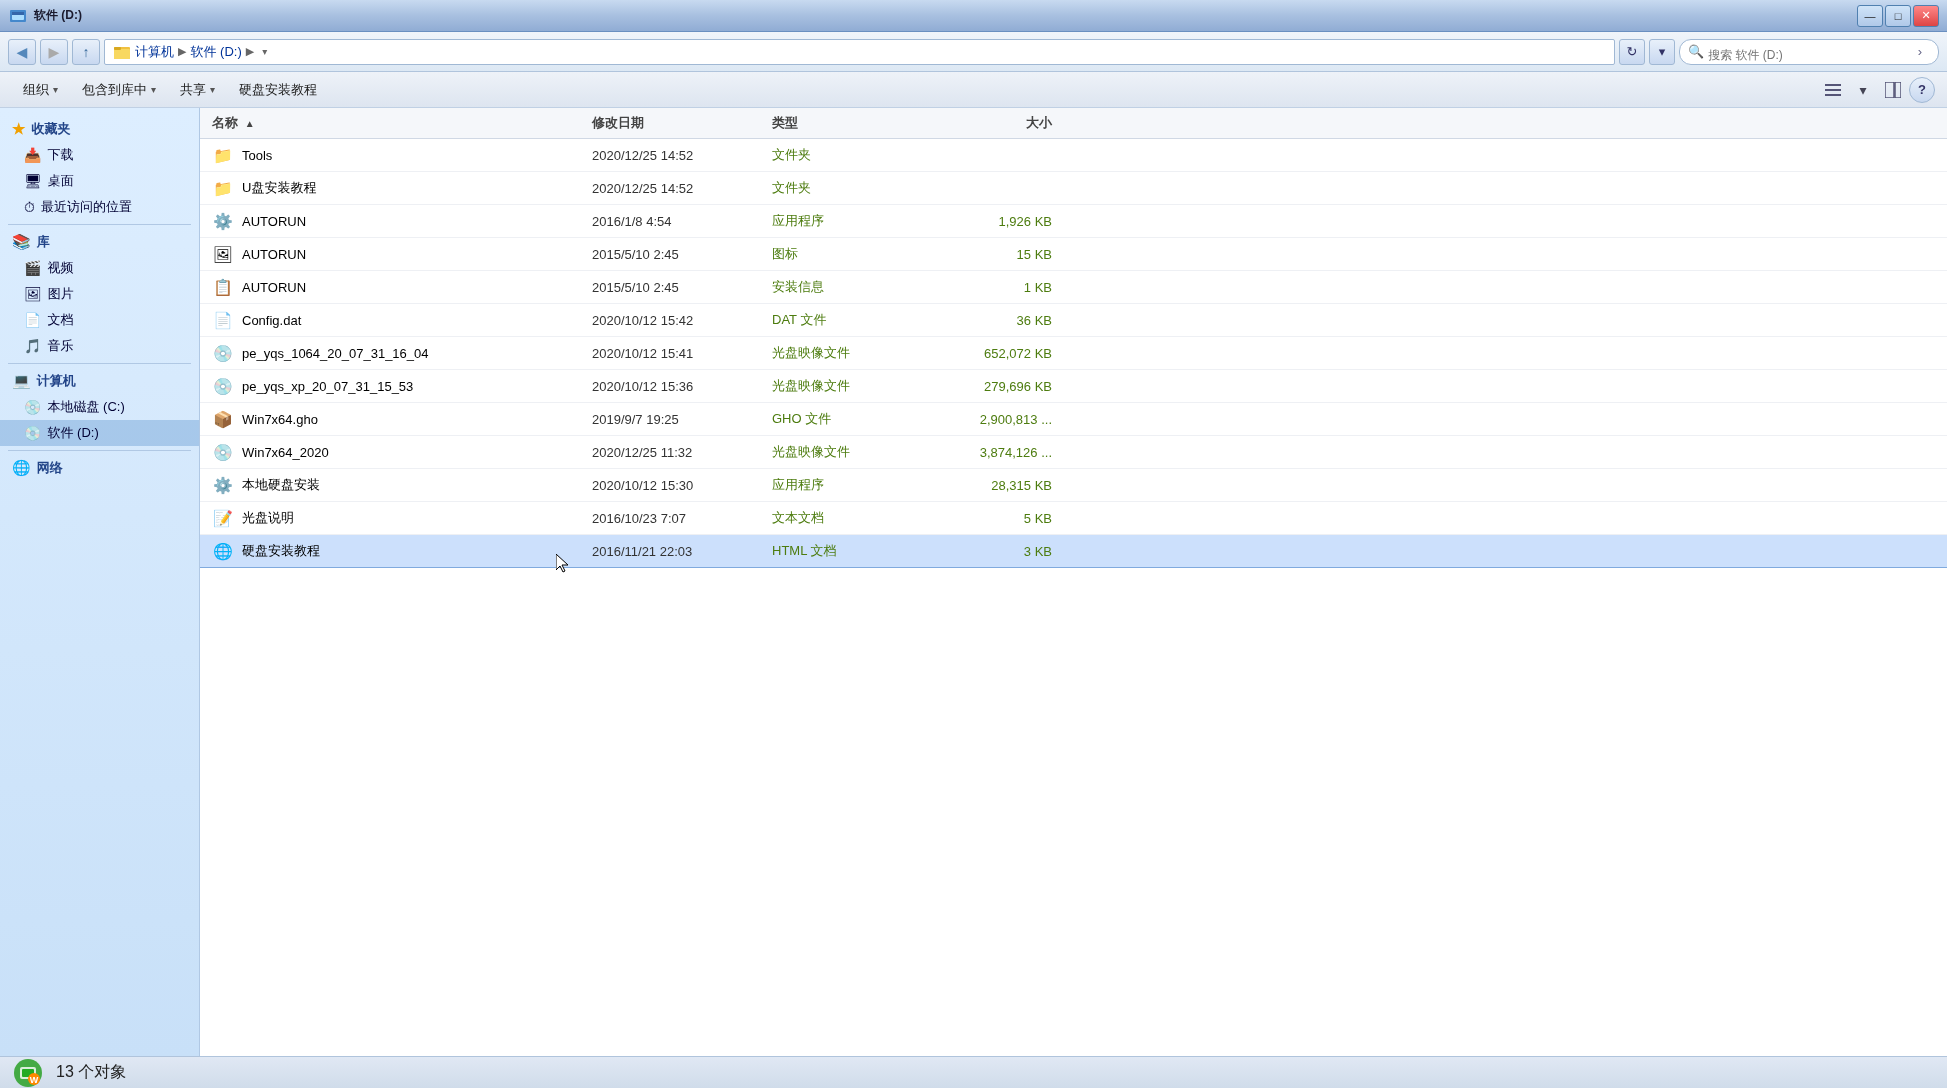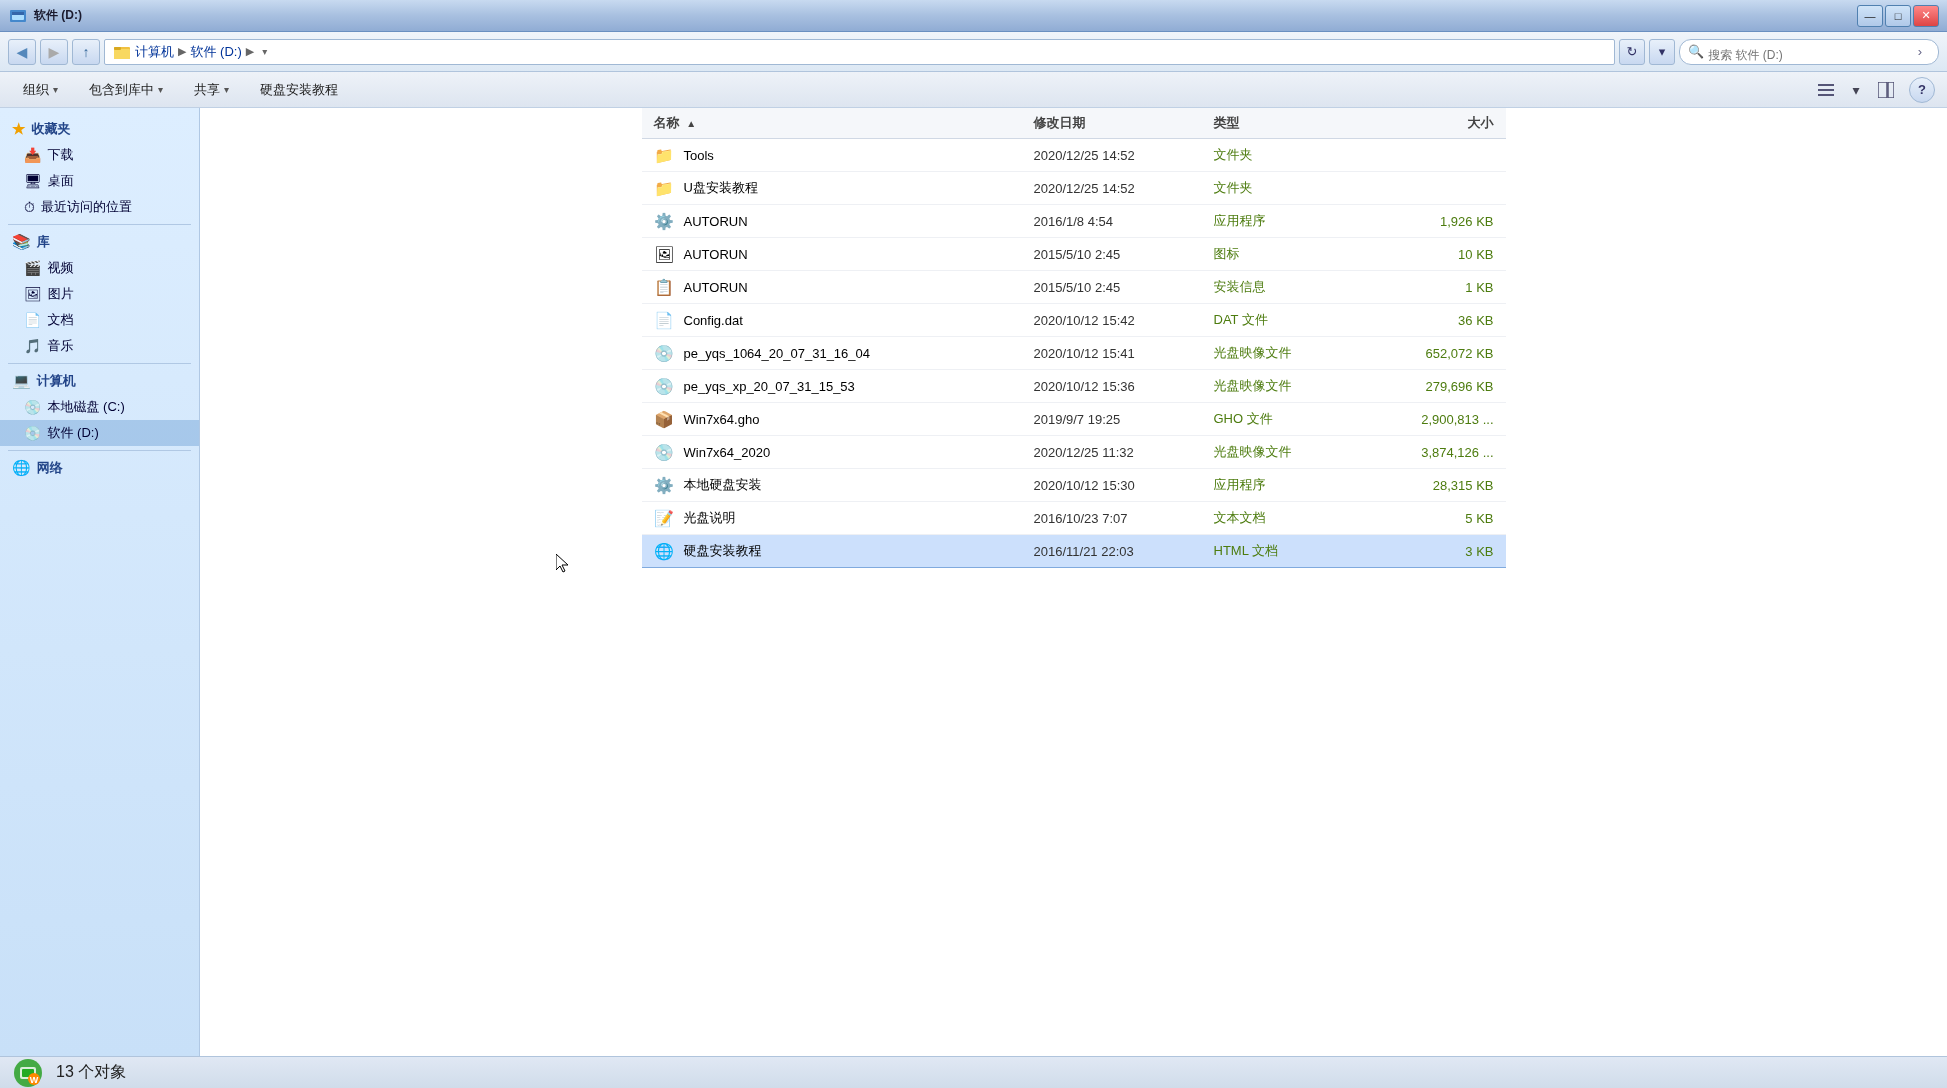--- a/index.html
+++ b/index.html
@@ -157,21 +157,21 @@
     }
 
     
     .toolbar {
       height: 36px;
       background: linear-gradient(to bottom, #eef2f8, #dde5f0);
       border-bottom: 1px solid #c0d0e4;
       display: flex;
       align-items: center;
       padding: 0 12px;
-      gap: 9px;
+      gap: 2px;
     }
     .toolbar-btn {
       height: 28px;
       padding: 0 10px;
       border: 1px solid transparent;
       border-radius: 3px;
       background: transparent;
       cursor: pointer;
       display: flex;
       align-items: center;
@@ -272,21 +272,20 @@
       background: #b0c8e4;
       margin: 4px 8px;
     }
 
     
     .file-area {
       flex: 1;
       display: flex;
       flex-direction: column;
       background: #fff;
-      align-items: center;
     }
     .file-list-header {
       display: flex;
       align-items: center;
       padding: 6px 12px;
       border-bottom: 1px solid #d0d8e4;
       background: #f5f7fa;
       font-size: 13px;
       color: #444;
       font-weight: bold;
@@ -583,21 +582,21 @@
       <div class="file-cell-type">应用程序</div>
       <div class="file-cell-size">1,926 KB</div>
     </div>
         <div class="file-row">
       <div class="file-cell-name">
         <span class="file-icon">🖼</span>
         <span>AUTORUN</span>
       </div>
       <div class="file-cell-date">2015/5/10 2:45</div>
       <div class="file-cell-type">图标</div>
-      <div class="file-cell-size">10 KB</div>
+      <div class="file-cell-size">15 KB</div>
     </div>
         <div class="file-row">
       <div class="file-cell-name">
         <span class="file-icon">📋</span>
         <span>AUTORUN</span>
       </div>
       <div class="file-cell-date">2015/5/10 2:45</div>
       <div class="file-cell-type">安装信息</div>
       <div class="file-cell-size">1 KB</div>
     </div>

